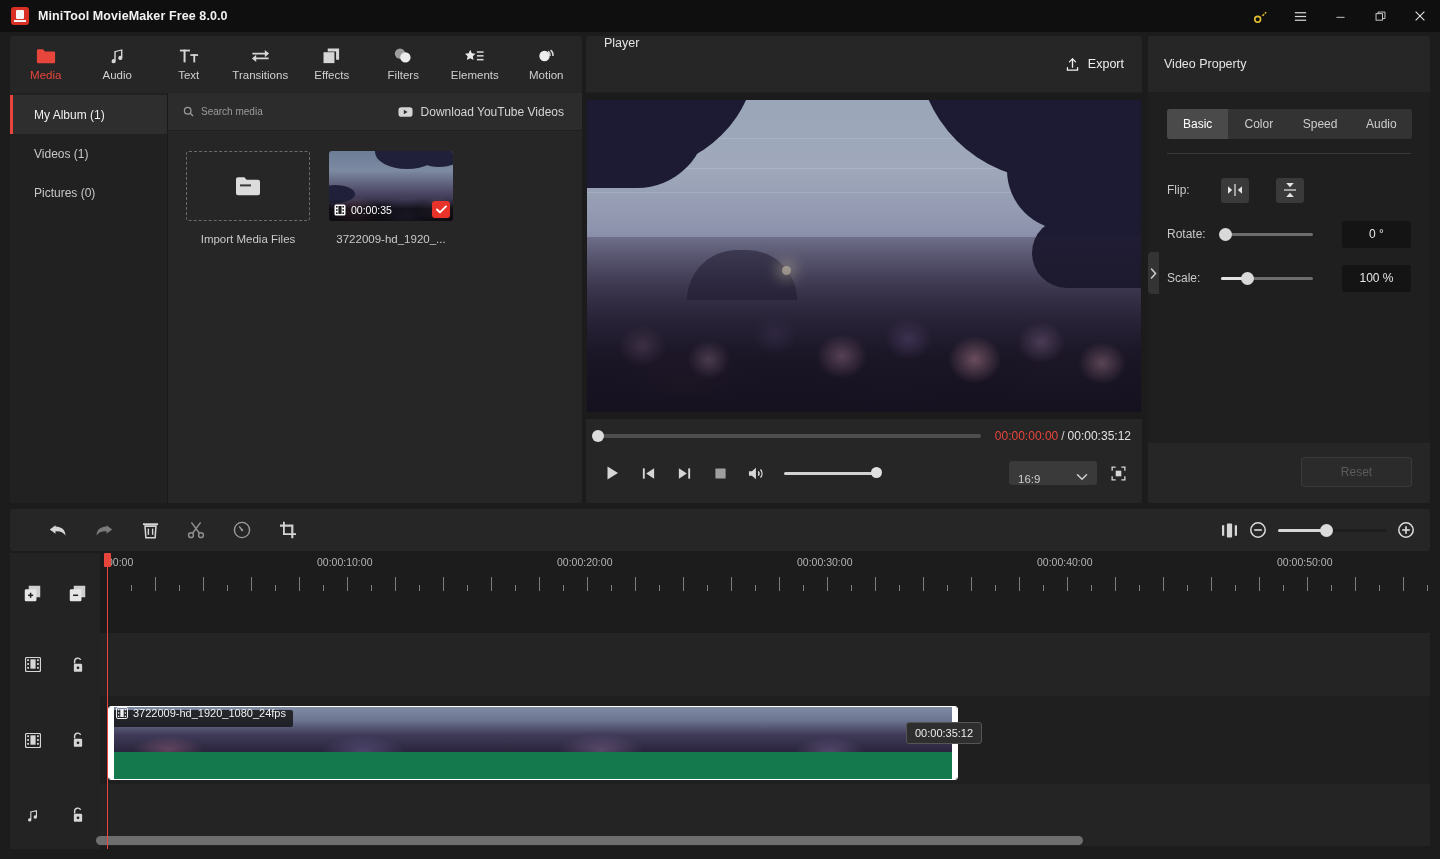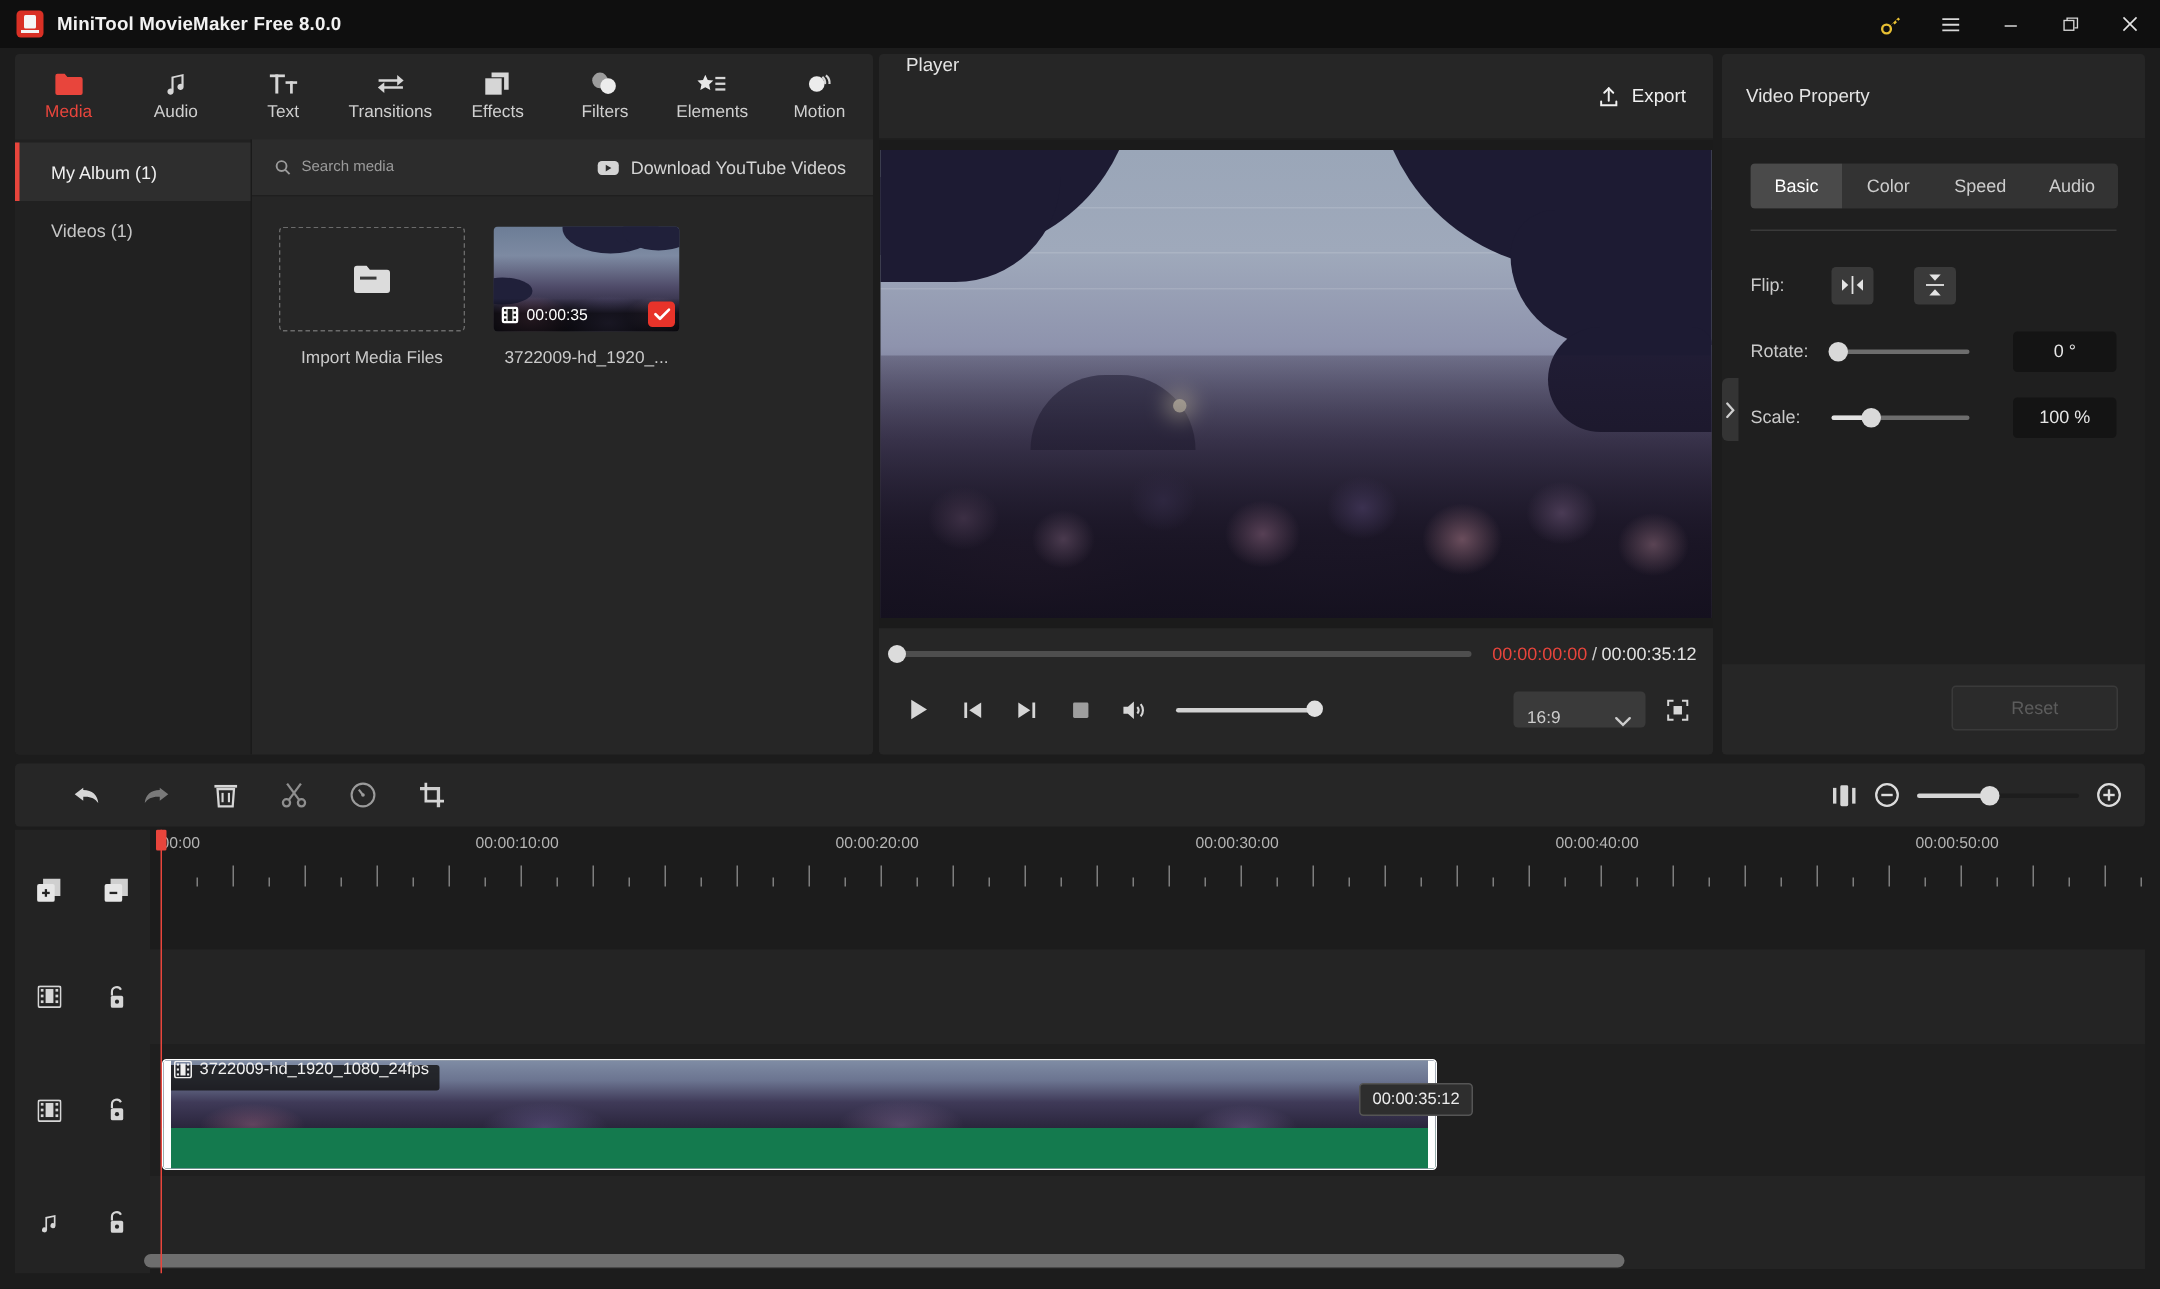--- a/index.html
+++ b/index.html
@@ -175,21 +175,21 @@
     width: 36px; height: 32px; display: flex; align-items: center; justify-content: center;
     cursor: pointer;
   }
   .vol-track {
     width: 93px; height: 3px; background: #d2d2d2; border-radius: 2px; position: relative;
     margin-left: 10px; cursor: pointer;
   }
   .vol-knob { position: absolute; right: -5px; top: -4.5px; width: 11px; height: 11px; border-radius: 50%; background: #e0e0e0; }
   .ratio-sel {
     margin-left: auto; width: 88px; height: 24px; background: #3a3a3a; border-radius: 3px;
-    display: flex; align-items: flex-end; padding: 0 9px; cursor: pointer;
+    display: flex; align-items: flex-start; padding: 12px 9px; cursor: pointer;
   }
   .ratio-sel span { font-size: 11.5px; color: #cdcdcd; }
   .ratio-sel .chev { margin-left: auto; }
   .fs-btn { width: 32px; height: 30px; display: flex; align-items: center; justify-content: center; cursor: pointer; margin-left: 5px; }
 
   
   .prop-panel {
     position: absolute; left: 1148px; top: 36px; width: 282px; height: 467px;
     background: #262626; border-radius: 3px; overflow: hidden;
   }
@@ -452,20 +452,23 @@
       </div>
     </div>
 
     <div class="left-body">
       <div class="albums">
         <div class="album-item active">
           <span>My Album (1)</span>
         </div>
         <div class="album-item">
           <span>Videos (1)</span>
+        </div>
+        <div class="album-item">
+          <span>Pictures (0)</span>
         </div>
       </div>
 
       <div class="media-area">
         <div class="media-bar">
           <div class="search-box">
             <svg width="11" height="11" viewBox="0 0 14 14">
                 <g fill="none" stroke="#9b9b9b" stroke-width="1.6">
                   <circle cx="6" cy="6" r="4.2"></circle>
                   <line x1="9.2" y1="9.2" x2="12.8" y2="12.8"></line>

